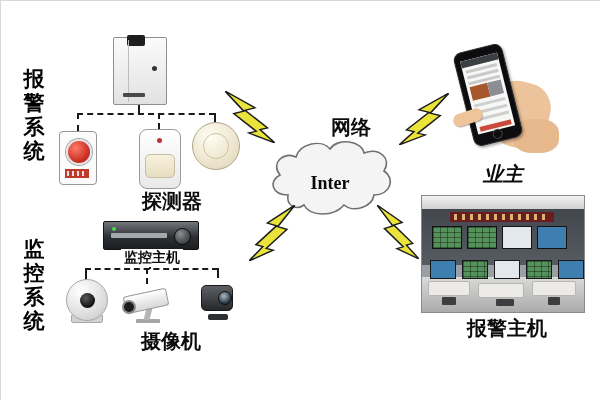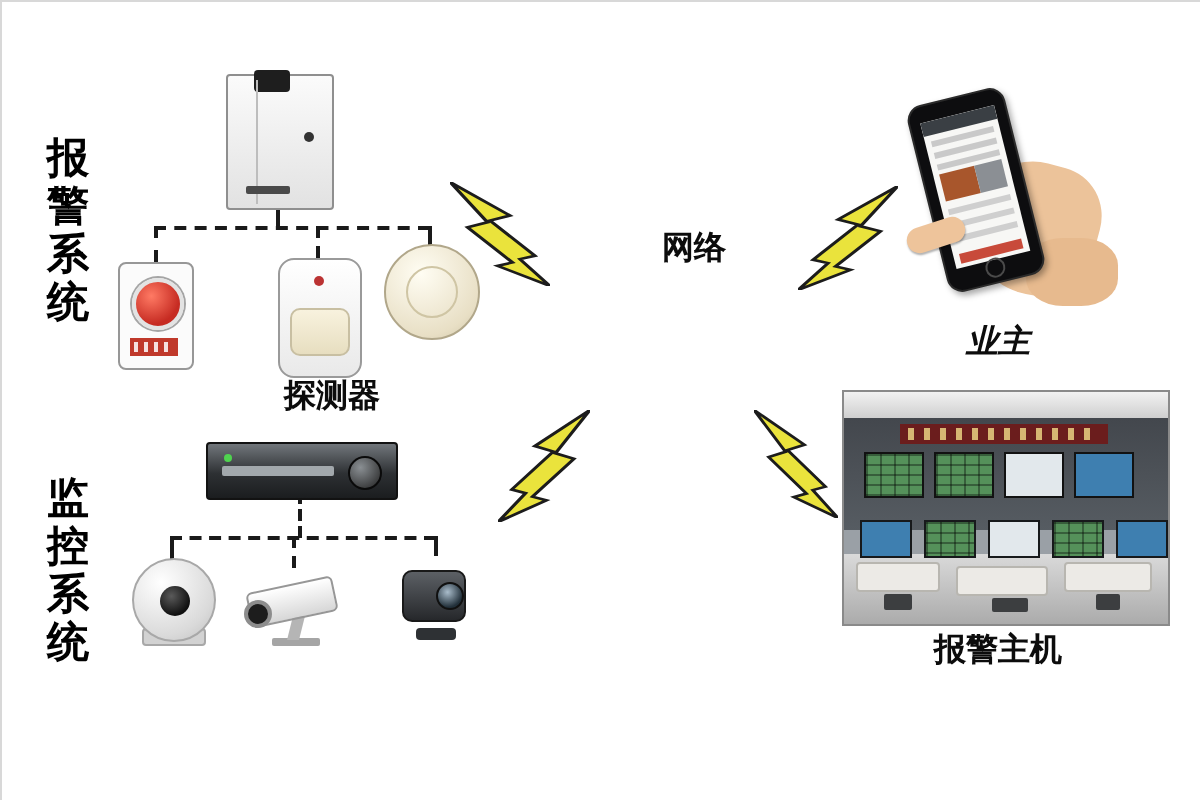--- a/index.html
+++ b/index.html
@@ -2,21 +2,21 @@
 <html><head>
 <meta charset="utf-8">
 <style>
   html,body{margin:0;padding:0;background:#fff;}
   #frame{position:relative;width:600px;height:400px;background:#ffffff;border:1px solid #d8d8d8;
          font-family:"Liberation Sans",sans-serif;color:#111;overflow:hidden;}
   
   .sys{position:absolute;width:26px;font-family:"Liberation Serif",serif;font-weight:bold;
        font-size:21px;line-height:24px;word-break:break-all;text-align:center;color:#000;}
   .lbl{position:absolute;font-weight:bold;color:#0c0c0c;white-space:nowrap;}
-  .fs16{font-size:16px;} .fs14{font-size:14px;}
+  .fs16{font-size:20px;} .fs14{font-size:14px;}
   .lbl-bg{background:#fff;padding:0 3px;z-index:4;}
   
   .dash-h{position:absolute;height:0;border-top:2px dashed #1a1a1a;z-index:1;}
   .dash-v{position:absolute;width:0;border-left:2px dashed #1a1a1a;z-index:1;}
   
   .dev{position:absolute;z-index:2;}
   .host{background:linear-gradient(#fbfbfb,#e2e2e2);border:1px solid #8f8f8f;border-radius:2px;}
   .h-tab{position:absolute;top:-3px;left:13px;width:18px;height:11px;background:#1e1e1e;border-radius:2px;}
   .h-seam{position:absolute;top:2px;bottom:2px;left:14px;border-left:1px solid #bdbdbd;}
   .h-lock{position:absolute;right:9px;top:28px;width:5px;height:5px;border-radius:50%;background:#333;}
@@ -137,41 +137,51 @@
     <div class="d-band"></div>
     <div class="d-knob"></div>
   </div>
 
   <div class="dash-v" style="left:148px;top:245px;height:23px;"></div>
   <div class="dash-h" style="left:84px;top:267px;width:133px;"></div>
   <div class="dash-v" style="left:84px;top:267px;height:12px;"></div>
   <div class="dash-v" style="left:145px;top:267px;height:16px;"></div>
   <div class="dash-v" style="left:216px;top:267px;height:10px;"></div>
 
+  <div class="lbl fs14 lbl-bg" style="left:120px;top:248px;">监控主机</div>
 
   <div class="dev" style="left:62px;top:278px;width:46px;height:44px;">
     <div class="dome-base"></div>
     <div class="dome-ball"></div>
     <div class="dome-lens"></div>
   </div>
   <div class="dev" style="left:120px;top:282px;width:52px;height:40px;">
     <div class="b-base"></div>
     <div class="b-stand"></div>
     <div class="b-body"></div>
     <div class="b-lens"></div>
   </div>
   <div class="dev" style="left:196px;top:276px;width:42px;height:46px;">
     <div class="z-base"></div>
     <div class="z-body"></div>
     <div class="z-lens"></div>
   </div>
 
+  <div class="lbl fs16" style="left:140px;top:327px;">摄像机</div>
 
   <div class="lbl fs16" style="left:330px;top:113px;">网络</div>
 
+  <div class="cloud-wrap">
+    <svg width="128" height="84" viewBox="0 0 128 84" preserveAspectRatio="none">
+      <path d="M22,58 C6,58 2,44 14,38 C4,26 18,14 30,20 C34,6 56,2 64,12 C72,0 96,4 98,16
+               C114,10 126,22 118,34 C130,42 124,58 108,58 C106,70 88,76 78,68
+               C68,80 44,80 38,68 C30,74 20,68 22,58 Z" stroke="#707070" stroke-width="1.6" fill="#f4f4f4"></path>
+    </svg>
+    <div class="cloud-text">Inter</div>
+  </div>
 
   <svg class="bolt mirror" style="left:224px;top:90px;" width="50" height="52" viewBox="0 0 40 62" preserveAspectRatio="none">
     <polygon points="40,0 16,20 24,23 6,44 12,46 0,62 21,50 15,48 33,27 25,24" stroke="#1c1c1c" stroke-width="1.5" fill="#eae33c"></polygon>
   </svg>
   <svg class="bolt" style="left:398px;top:92px;" width="50" height="52" viewBox="0 0 40 62" preserveAspectRatio="none">
     <polygon points="40,0 16,20 24,23 6,44 12,46 0,62 21,50 15,48 33,27 25,24" stroke="#1c1c1c" stroke-width="1.5" fill="#eae33c"></polygon>
   </svg>
   <svg class="bolt" style="left:248px;top:204px;" width="46" height="56" viewBox="0 0 40 62" preserveAspectRatio="none">
     <polygon points="40,0 16,20 24,23 6,44 12,46 0,62 21,50 15,48 33,27 25,24" stroke="#1c1c1c" stroke-width="1.5" fill="#eae33c"></polygon>
   </svg>

